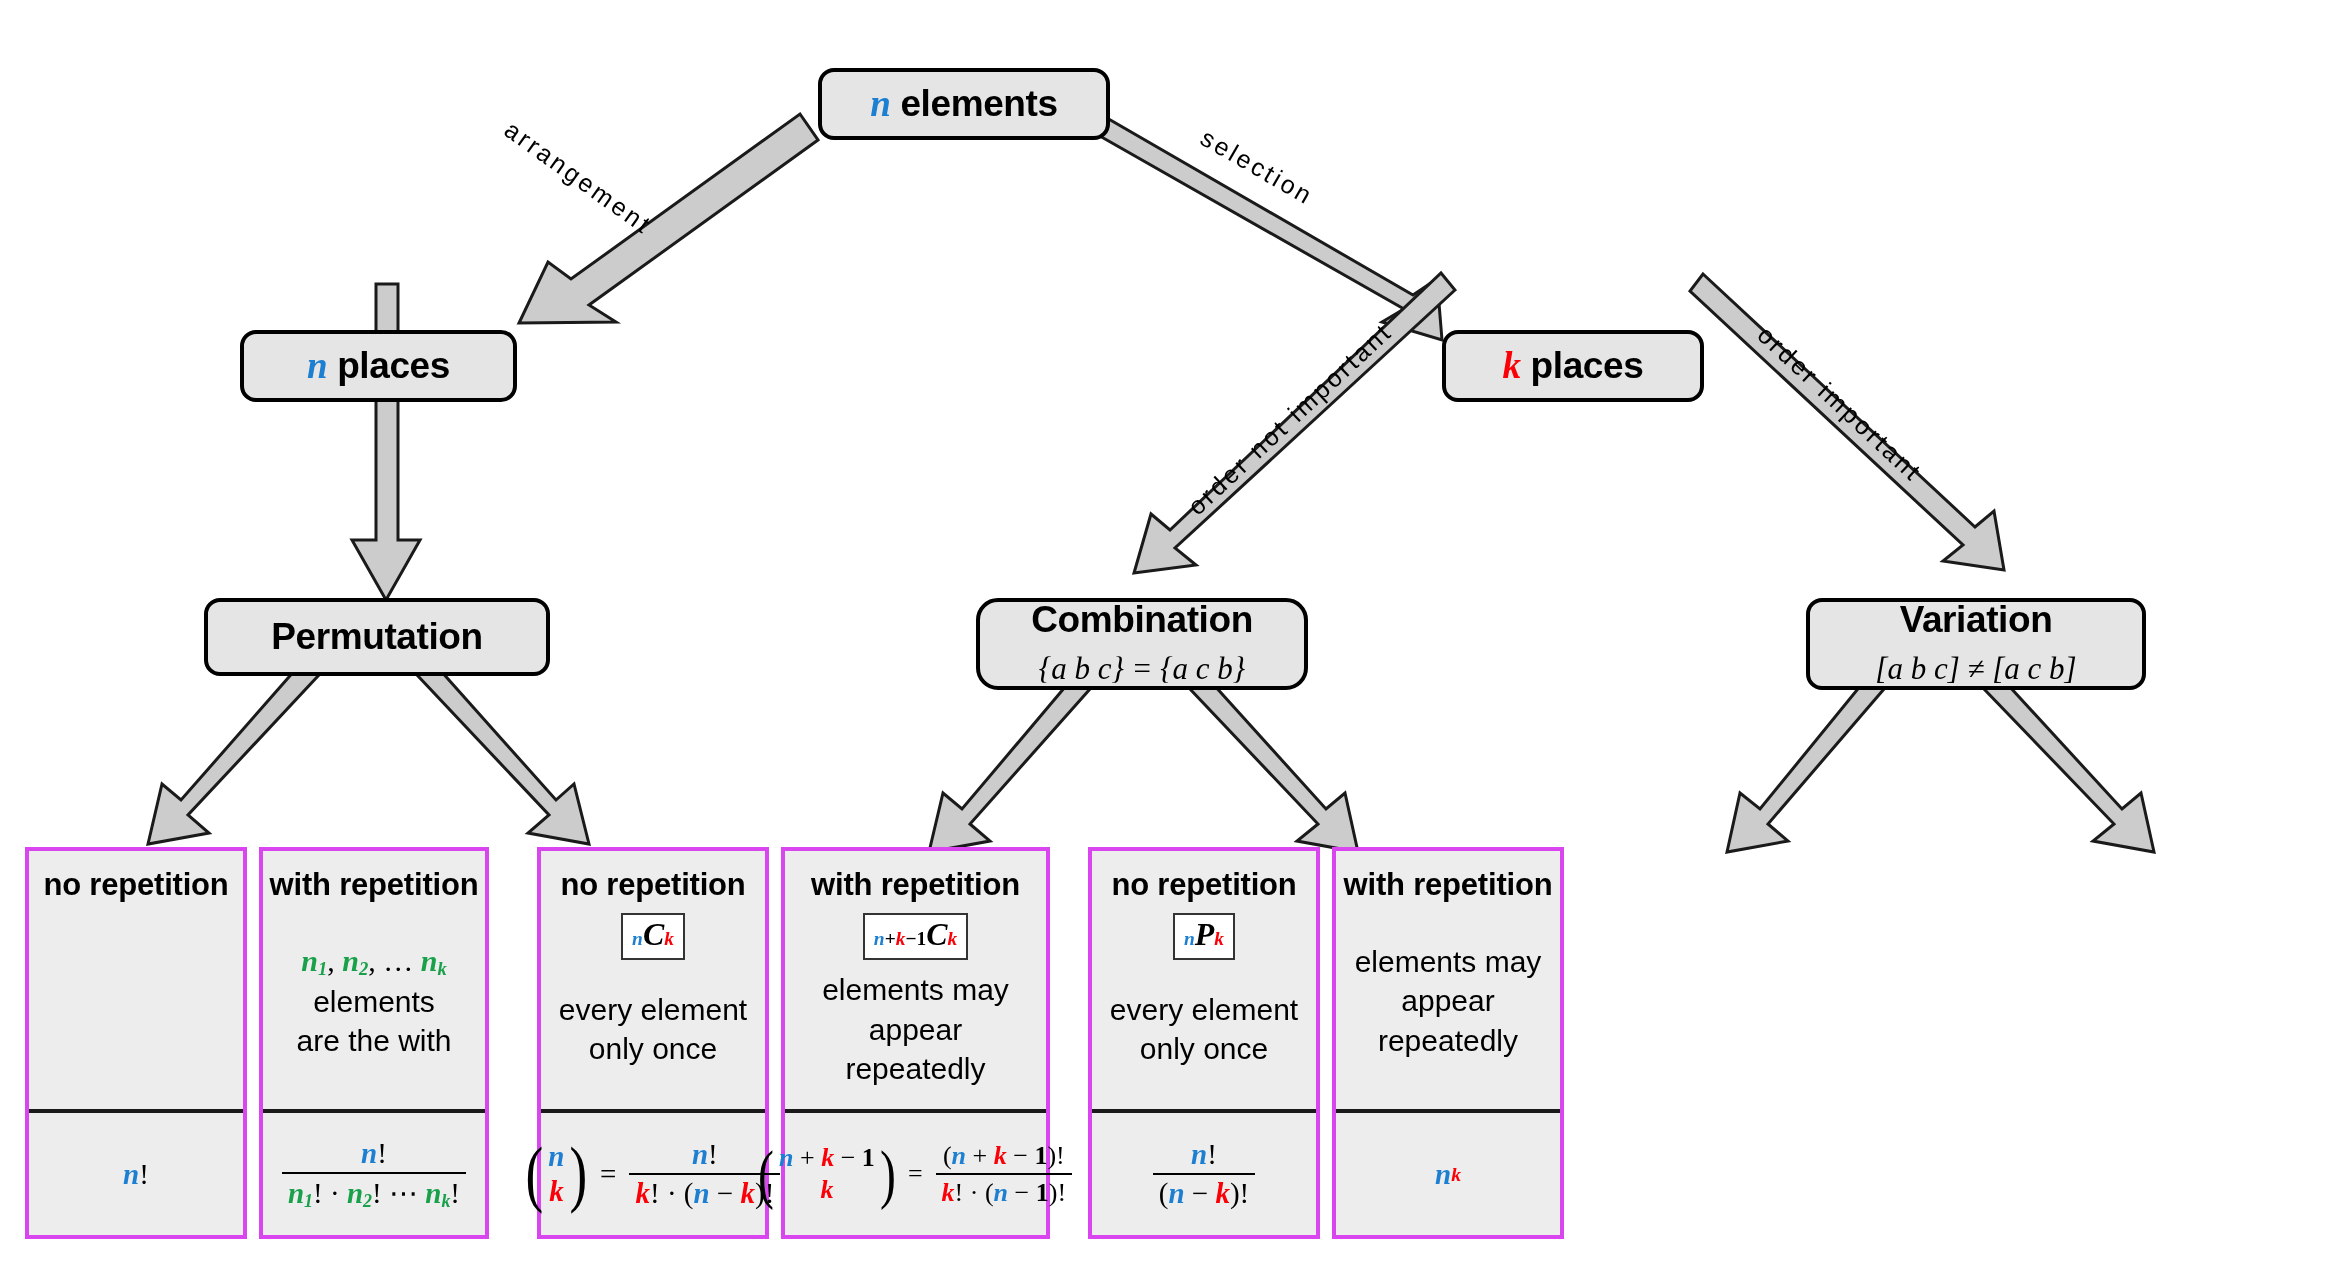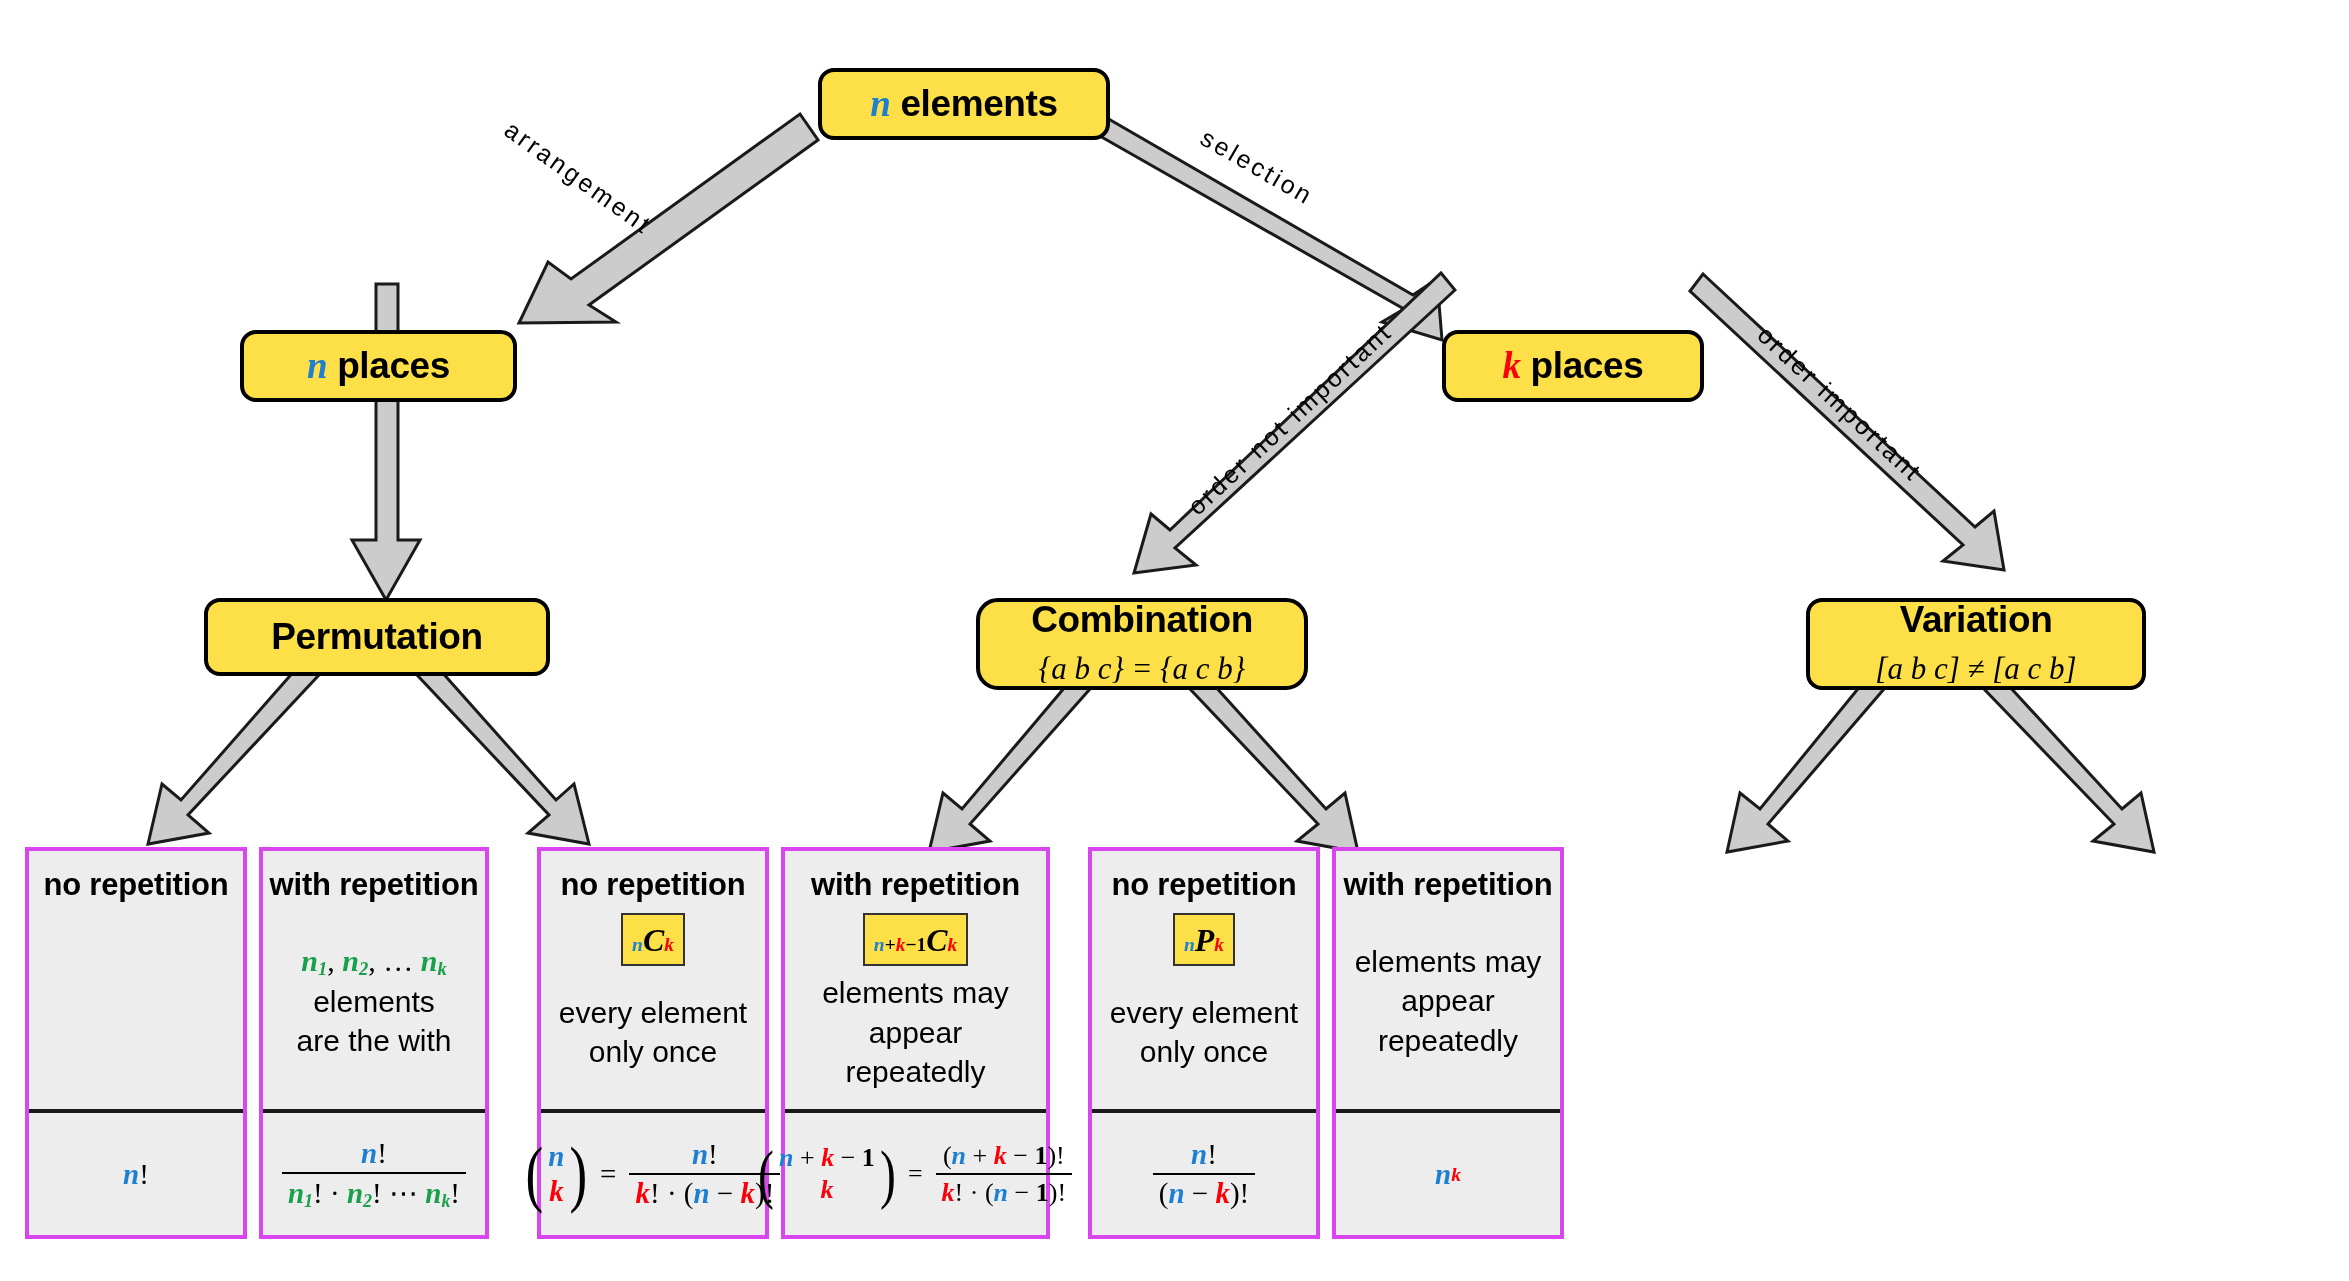--- a/index.html
+++ b/index.html
@@ -22,21 +22,21 @@
     position: absolute;
     left: 0; top: 0;
     width: 2349px;
     height: 1281px;
     pointer-events: none;
   }
 
   
   .node {
     position: absolute;
-    background: #fde047;
+    background: #e5e5e5;
     border: 4px solid #000000;
     border-radius: 16px;
     box-sizing: border-box;
     display: flex;
     flex-direction: column;
     align-items: center;
     justify-content: center;
     z-index: 5;
   }
   .node .t1 {
@@ -118,22 +118,22 @@
   }
   .leaf .head {
     font-size: 31px;
     font-weight: bold;
     letter-spacing: -0.2px;
     white-space: nowrap;
   }
   .leaf .sym {
     margin-top: 10px;
     border: 2px solid #333;
-    background: #fde047;
-    padding: 8px 9px 4px 9px;
+    background: #ffffff;
+    padding: 2px 9px 4px 9px;
     font-size: 27px;
     line-height: 1.15;
     white-space: nowrap;
   }
   .leaf .desc {
     margin-top: auto;
     margin-bottom: auto;
     font-size: 30px;
     line-height: 1.32;
     text-align: center;

